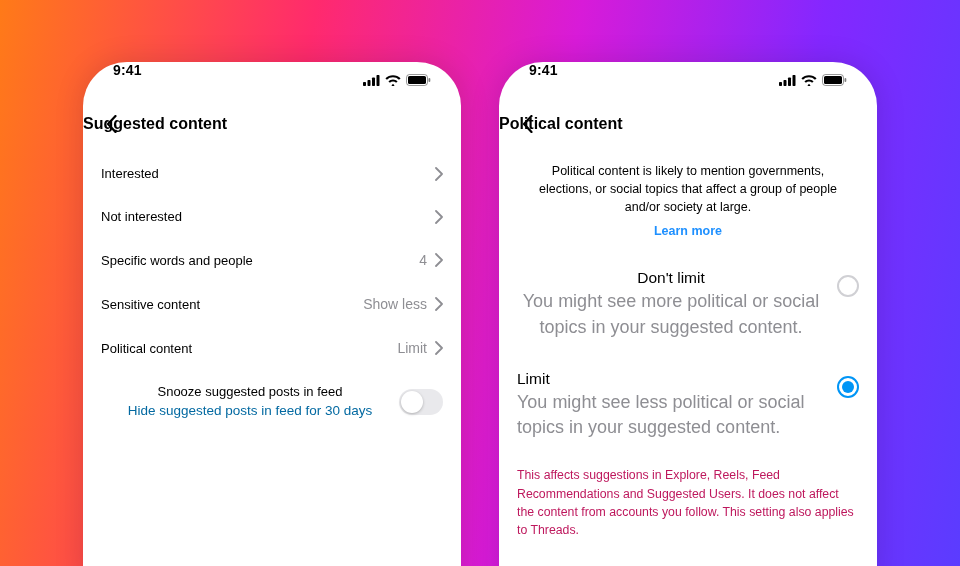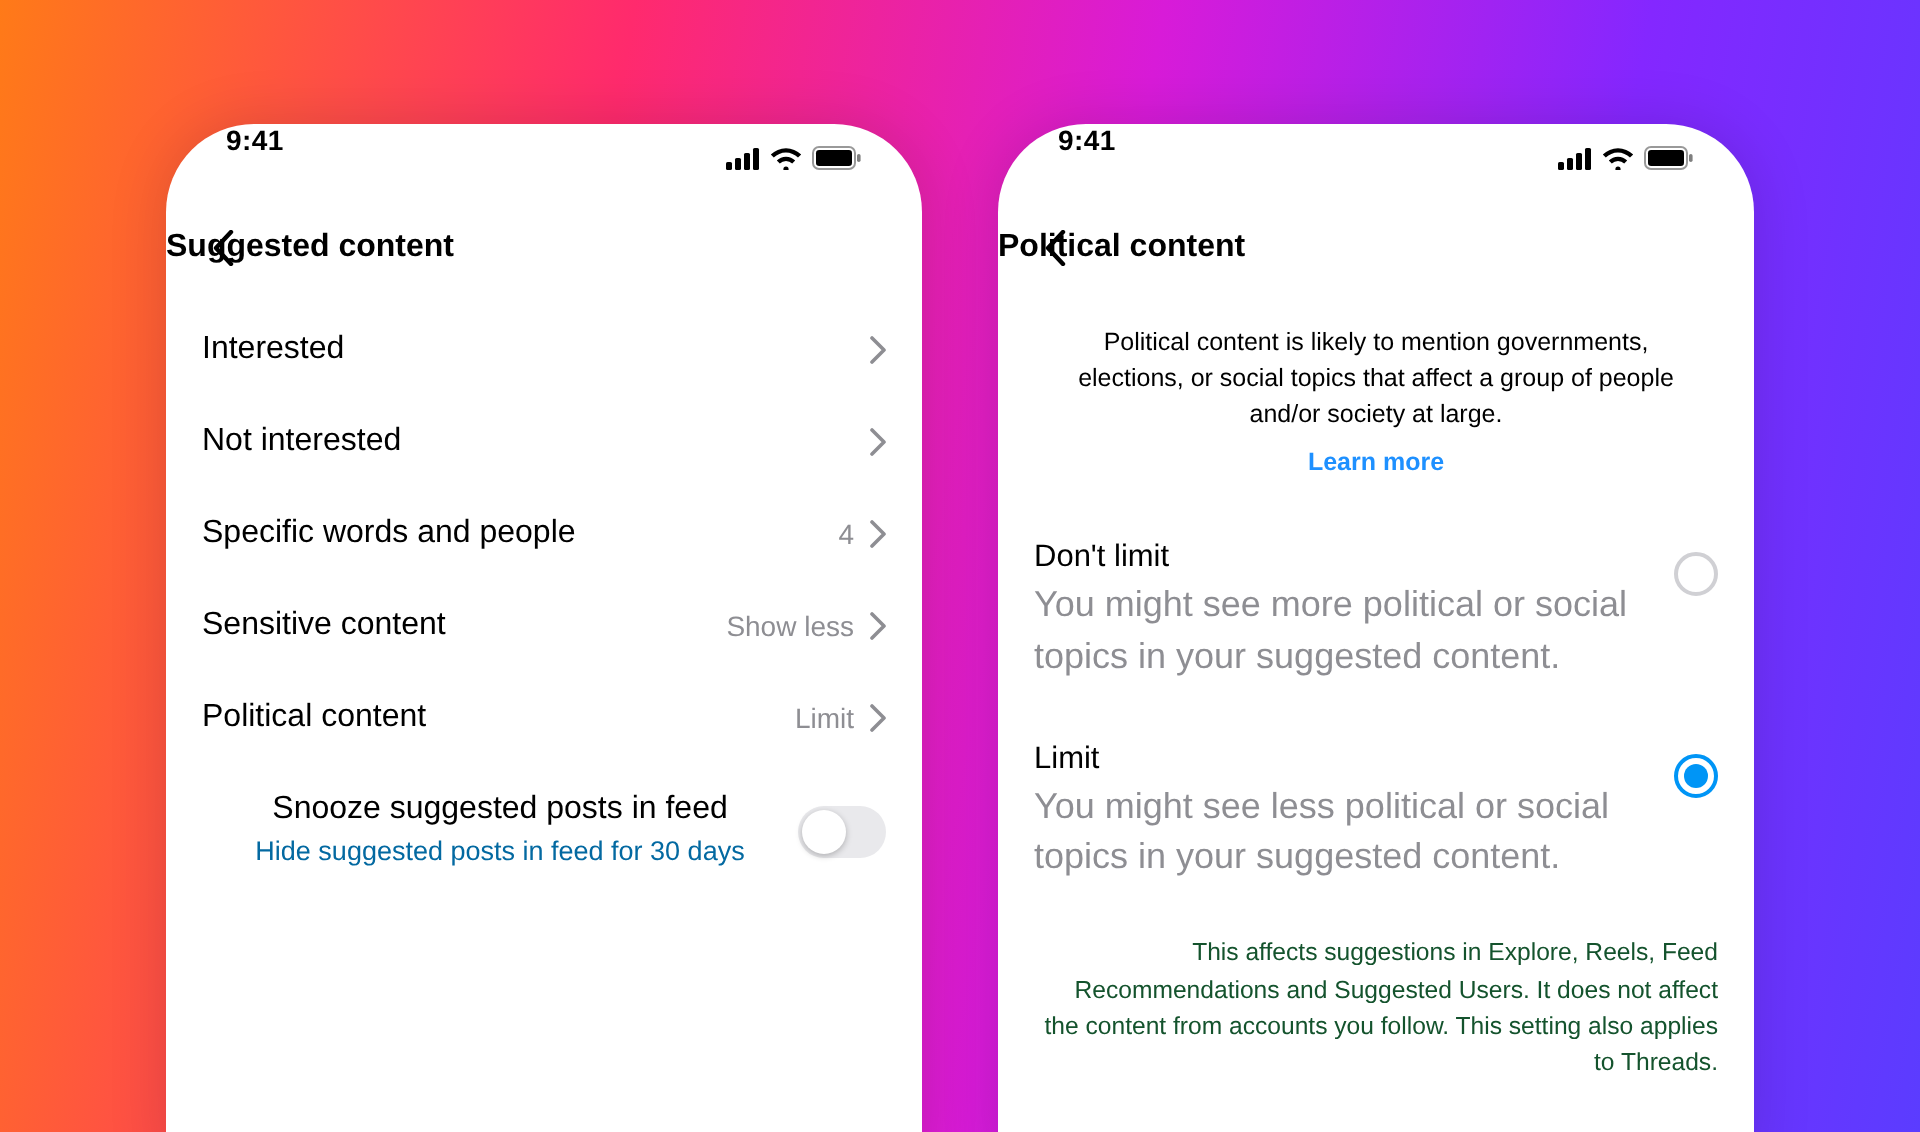--- a/index.html
+++ b/index.html
@@ -33,21 +33,21 @@
     cursor: pointer;
   }
   .nav-title { flex:1; font-size:16px; font-weight:600; color:#000; }
   .content { flex:1; padding: 6px 0 0 0; }
 
   .row {
     display:flex; align-items:center; justify-content:space-between;
     padding: 14px 18px;
     cursor: pointer;
   }
-  .row-label { font-size: 16px; color:#000; }
+  .row-label { font-size: 13px; color:#000; }
   .row-trail { display:flex; align-items:center; gap:8px; }
   .row-value { font-size: 14px; color:#8e8e93; }
   .chevron svg { display:block; }
 
   .row-col { display:flex; flex-direction:column; gap:3px; flex:1;text-align:center; }
   .row-sub { font-size: 13.5px; color:#0369a1; line-height:1.35; }
 
   .toggle {
     width: 44px; height: 26px; background:#e9e9ec; border-radius: 13px; position:relative; flex-shrink:0;
   }
@@ -63,21 +63,21 @@
   .option-row { padding: 12px 18px; display:flex; align-items:flex-start; gap:12px; cursor:pointer; }
   .option-text { flex:1; }
   .option-title { font-size:15.5px; color:#000; margin-bottom:2px; }
   .option-desc { font-size:18px; color:#8e8e93; line-height:1.4; }
   .radio { width:22px; height:22px; border-radius:50%; border:2px solid #d0d0d4; flex-shrink:0; margin-top:6px; position:relative; }
   .radio.selected { border-color:#0095f6; }
   .radio.selected::after {
     content:''; position:absolute; top:3px; left:3px; width:12px; height:12px; border-radius:50%; background:#0095f6;
   }
 
-  .footnote { padding: 8px 18px; font-size:12.3px; color:#14532d; line-height:1.5;text-align:right; }
+  .footnote { padding: 8px 18px; font-size:12.3px; color:#be185d; line-height:1.5; }
 </style>
 </head>
 <body>
 
 <div class="stage">
 
   <div class="phone">
     <div class="status-bar">
       <div class="status-time">9:41</div>
       <div class="status-icons">
@@ -223,21 +223,21 @@
       </div>
       <div class="nav-title">Political content</div>
     </div>
 
     <div class="content">
       <div class="info-block">
         <div class="info-text">Political content is likely to mention governments, elections, or social topics that affect a group of people and/or society at large.</div>
         <a class="learn-more">Learn more</a>
       </div>
 
-      <div class="option-row" style="margin-top:10px;">
+      <div class="option-row" style="margin-top:10px;text-align:center;">
         <div class="option-text">
           <div class="option-title">Don't limit</div>
           <div class="option-desc">You might see more political or social topics in your suggested content.</div>
         </div>
         <div class="radio"></div>
       </div>
 
       <div class="option-row" style="margin-top:6px;">
         <div class="option-text">
           <div class="option-title">Limit</div>

